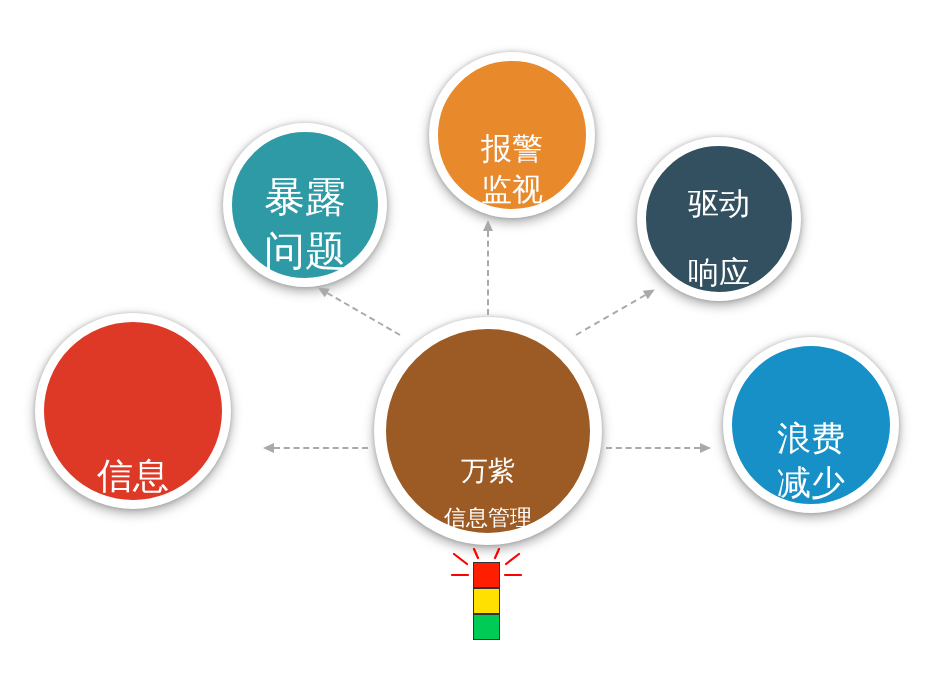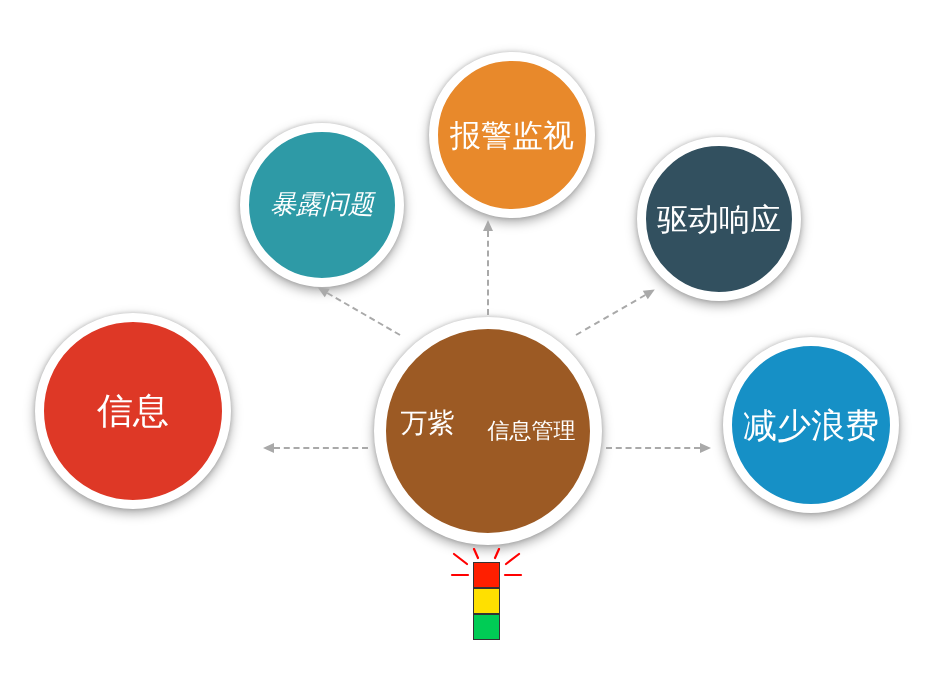--- a/index.html
+++ b/index.html
@@ -10,42 +10,41 @@
     overflow: hidden;
   }
   .canvas { position: relative; width: 939px; height: 680px; }
 
   
   .circle {
     position: absolute;
     border-radius: 50%;
     box-sizing: border-box;
     display: flex;
-    flex-direction: row;
+    flex-direction: column;
     align-items: center;
-    justify-content: center;
+    justify-content: flex-end;
     color: #ffffff;
     text-align: center;
     border: 9px solid #ffffff;
     box-shadow: 0 4px 12px rgba(0,0,0,0.35), 0 0 4px rgba(0,0,0,0.18);
     line-height: 1.3;
   }
   .circle span { display: block; }
 
   .c-info   { left: 35px;  top: 313px; width: 196px; height: 196px; font-size: 36px; }
-  .c-expose { left: 240px; top: 123px; width: 164px; height: 164px; font-size: 26px; font-style: italic; }
+  .c-expose { left: 223px; top: 123px; width: 164px; height: 164px; font-size: 41px; }
   .c-alarm  { left: 429px; top: 52px;  width: 166px; height: 166px; font-size: 31px; }
-  .c-drive  { left: 637px; top: 137px; width: 164px; height: 164px; font-size: 31px; }
+  .c-drive  { left: 637px; top: 137px; width: 164px; height: 164px; font-size: 31px; gap: 28px; }
   .c-waste  { left: 723px; top: 337px; width: 176px; height: 176px; font-size: 34px; }
 
   .c-center {
     left: 374px; top: 317px; width: 228px; height: 228px;
     border-width: 12px;
     font-size: 27px;
-    gap: 33px;
   }
   .c-center .line1 { margin-bottom: 16px; }
   .c-center .line3 { font-size: 22px; }
 
   
   .arrow {
     position: absolute;
     height: 0;
     border-top: 2px dashed #a9a9a9;
     transform-origin: left center;
@@ -93,22 +92,22 @@
     <span>报警</span>
     <span>监视</span>
   </div>
 
   <div class="circle c-drive" style="background-color: rgb(50, 80, 95);">
     <span>驱动</span>
     <span>响应</span>
   </div>
 
   <div class="circle c-waste" style="background-color: rgb(22, 144, 198);">
+    <span>浪费</span>
     <span>减少</span>
-    <span>浪费</span>
   </div>
 
   <div class="circle c-center" style="background-color: rgb(156, 90, 36);">
     <span class="line1">万紫</span>
     <span class="line3">信息管理</span>
   </div>
 
   <div class="arrow a-left"></div>
   <div class="arrow a-right"></div>
   <div class="arrow a-up"></div>

